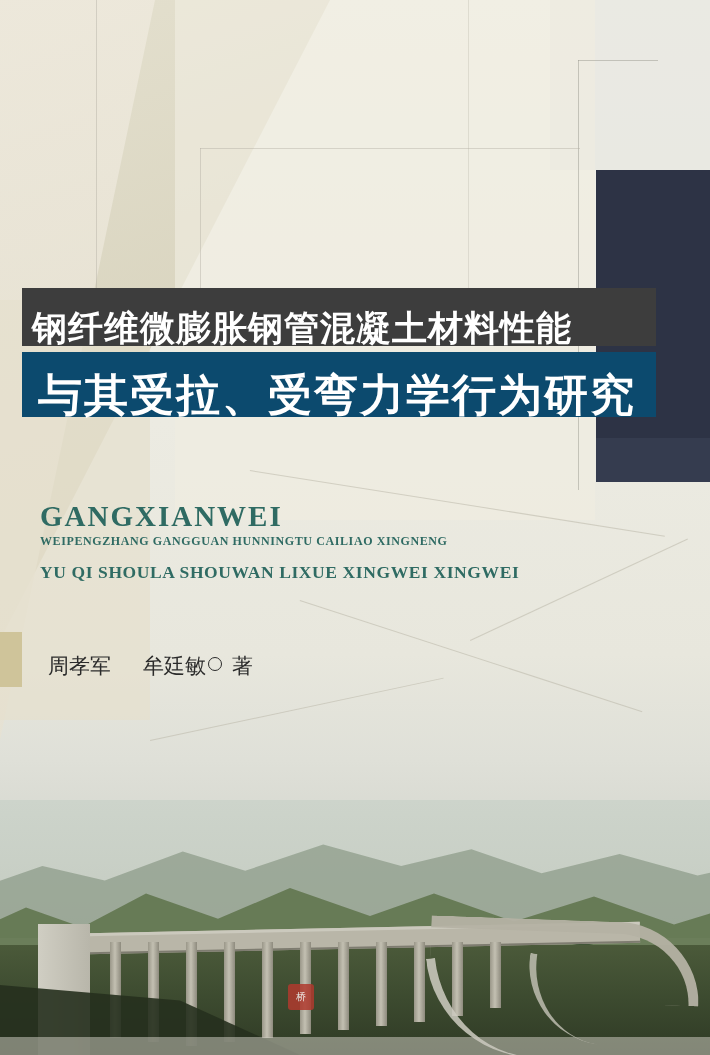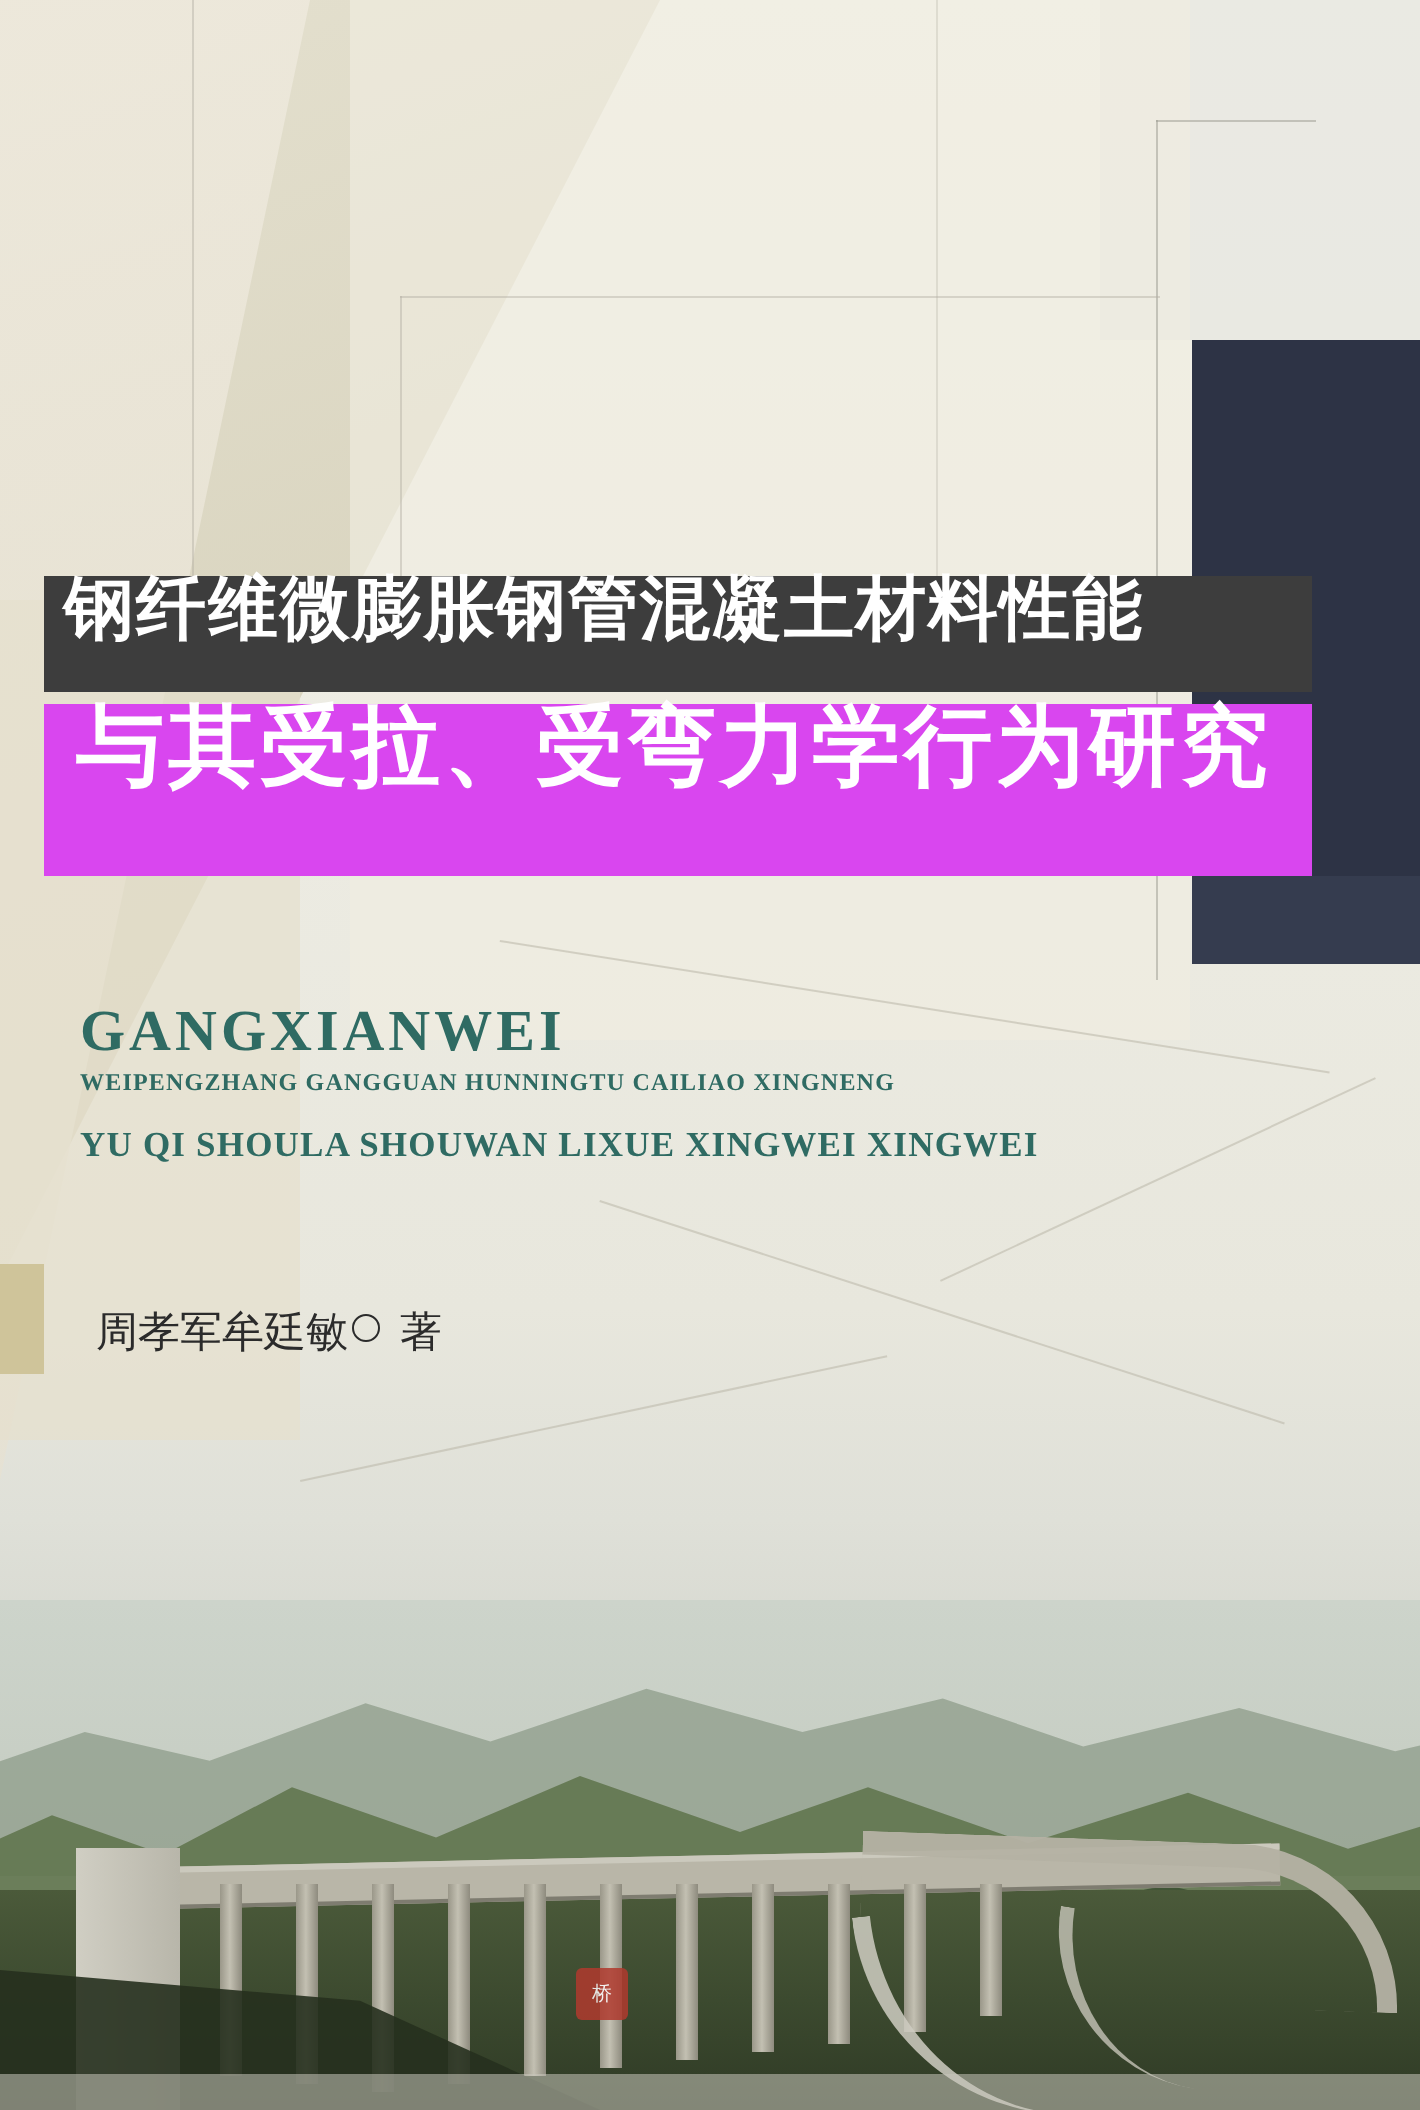--- a/index.html
+++ b/index.html
@@ -101,33 +101,33 @@
 
   
   .title-band {
     position: absolute;
     left: 22px;
     width: 634px;
     background: #3b3b3b;
     color: #ffffff;
     box-sizing: border-box;
     display: flex;
-    align-items: flex-start;
+    align-items: flex-end;
   }
   #band1 {
     top: 288px;
     height: 58px;
     background: #3d3d3d;
     padding-left: 10px;
     letter-spacing: 1px;
   }
   #band2 {
     top: 352px;
-    height: 86px;
-    background: #d946ef;
+    height: 65px;
+    background: #0c4a6e;
     padding-left: 16px;
   }
   .title-line1 {
     font-family: "DejaVu Sans", "Liberation Sans", sans-serif;
     font-size: 35px;
     font-weight: 700;
     line-height: 1;
     white-space: nowrap;
   }
   .title-line2 {
@@ -156,21 +156,21 @@
   .authors {
     position: absolute;
     left: 48px;
     top: 652px;
     display: flex;
     align-items: baseline;
     color: #2b2b2b;
     font-family: "DejaVu Sans", "Liberation Sans", sans-serif;
     font-size: 21px;
   }
-  .authors .a-name { }
+  .authors .a-name { margin-right: 32px; }
   .authors .a-circle {
     display: inline-block;
     width: 12px; height: 12px;
     border: 1.6px solid #2b2b2b;
     border-radius: 50%;
     margin: 0 10px 0 2px;
     position: relative;
     top: -2px;
   }
 

